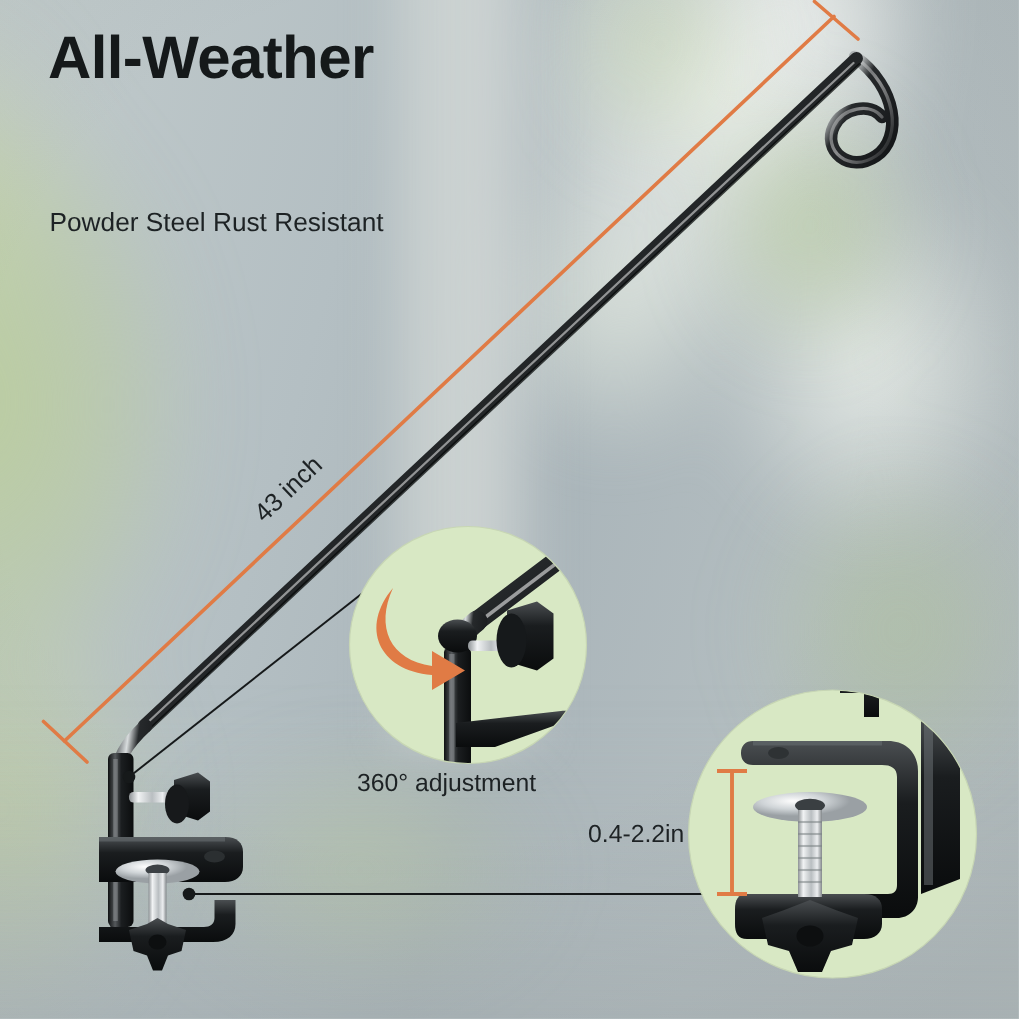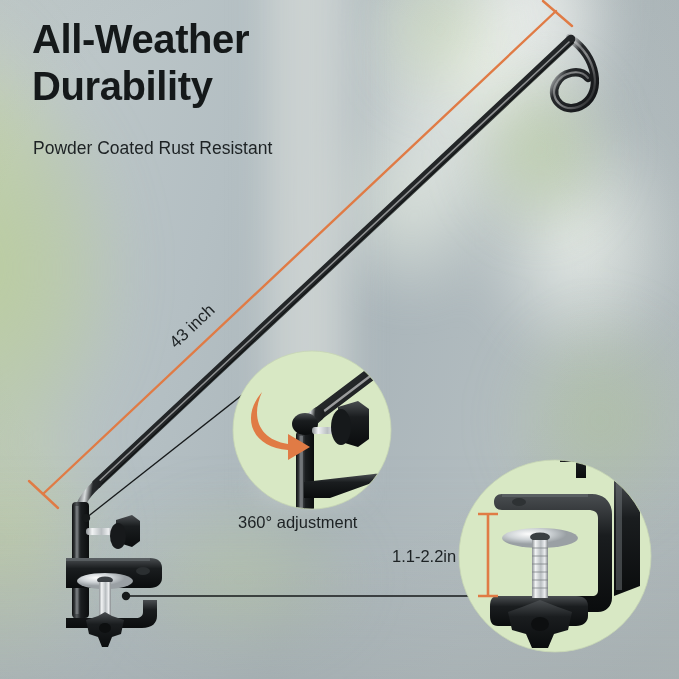--- a/index.html
+++ b/index.html
@@ -84,25 +84,24 @@
   <div class="bg-layer bg-base"></div>
   <div class="bg-layer bg-green-left"></div>
   <div class="bg-layer bg-white-right"></div>
   <div class="bg-layer bg-green-right"></div>
   <div class="bg-postvert"></div>
   <div class="bg-bottom-shade"></div>
   <div class="bg-layer bg-vignette"></div>
 
   <div class="headline">
     <span class="l1">All-Weather</span>
-    <span class="l2">Durability</span>
   </div>
 
   <div class="bullets">
-    <div class="bullet">Powder Coated Rust Resistant</div>
+    <div class="bullet">Powder Steel Rust Resistant</div>
   </div>
 
   <svg id="art" viewBox="0 0 679 679">
     <defs>
       <linearGradient id="rodG" x1="0" y1="0" x2="1" y2="1">
         <stop offset="0%" stop-color="#4c5154"></stop>
         <stop offset="22%" stop-color="#d8dcdd"></stop>
         <stop offset="40%" stop-color="#26292b"></stop>
         <stop offset="100%" stop-color="#121416"></stop>
       </linearGradient>
@@ -254,15 +253,15 @@
           <line x1="488" y1="514" x2="488" y2="596" stroke="#E07B45" stroke-width="2.6"></line>
           <line x1="478" y1="514" x2="498" y2="514" stroke="#E07B45" stroke-width="2.6"></line>
           <line x1="478" y1="596" x2="498" y2="596" stroke="#E07B45" stroke-width="2.6"></line>
         </g>
       </g>
     </g>
     <circle cx="555" cy="556" r="96" fill="none" stroke="#c7d6b4" stroke-width="0.8"></circle>
   </svg>
 
   <div class="caption" id="cap-360">360° adjustment</div>
-  <div class="caption" id="cap-clamp">1.1-2.2in</div>
+  <div class="caption" id="cap-clamp">0.4-2.2in</div>
 
 </div>
 
 </body></html>

